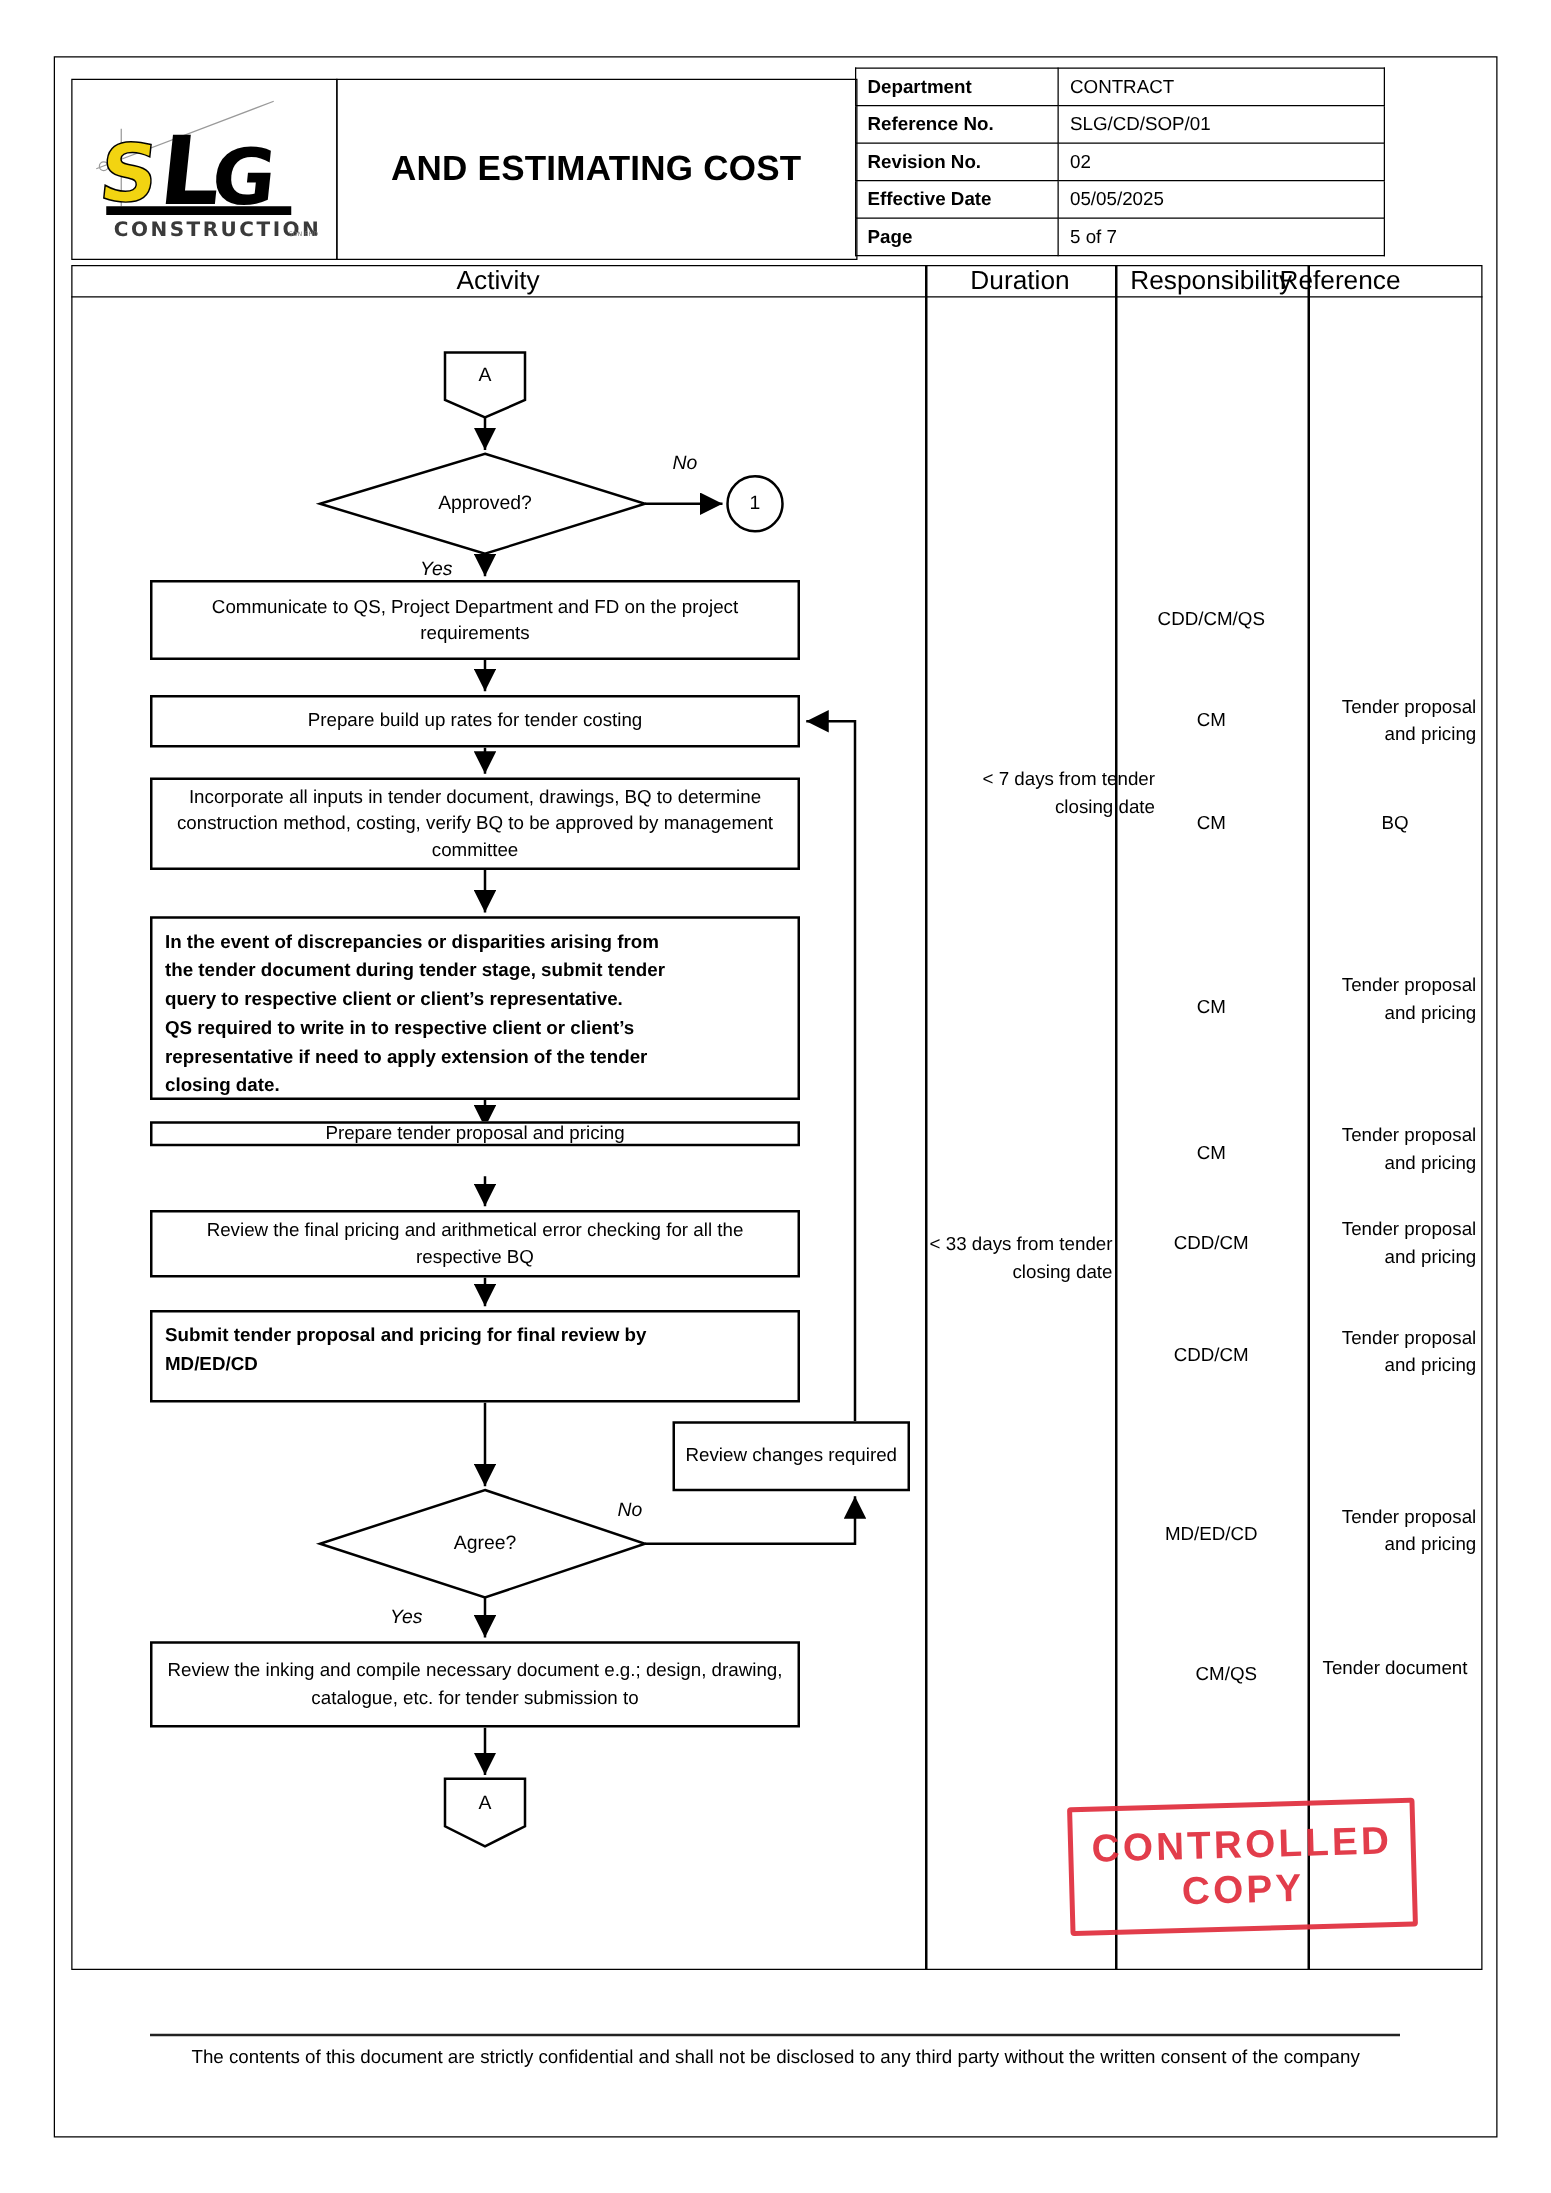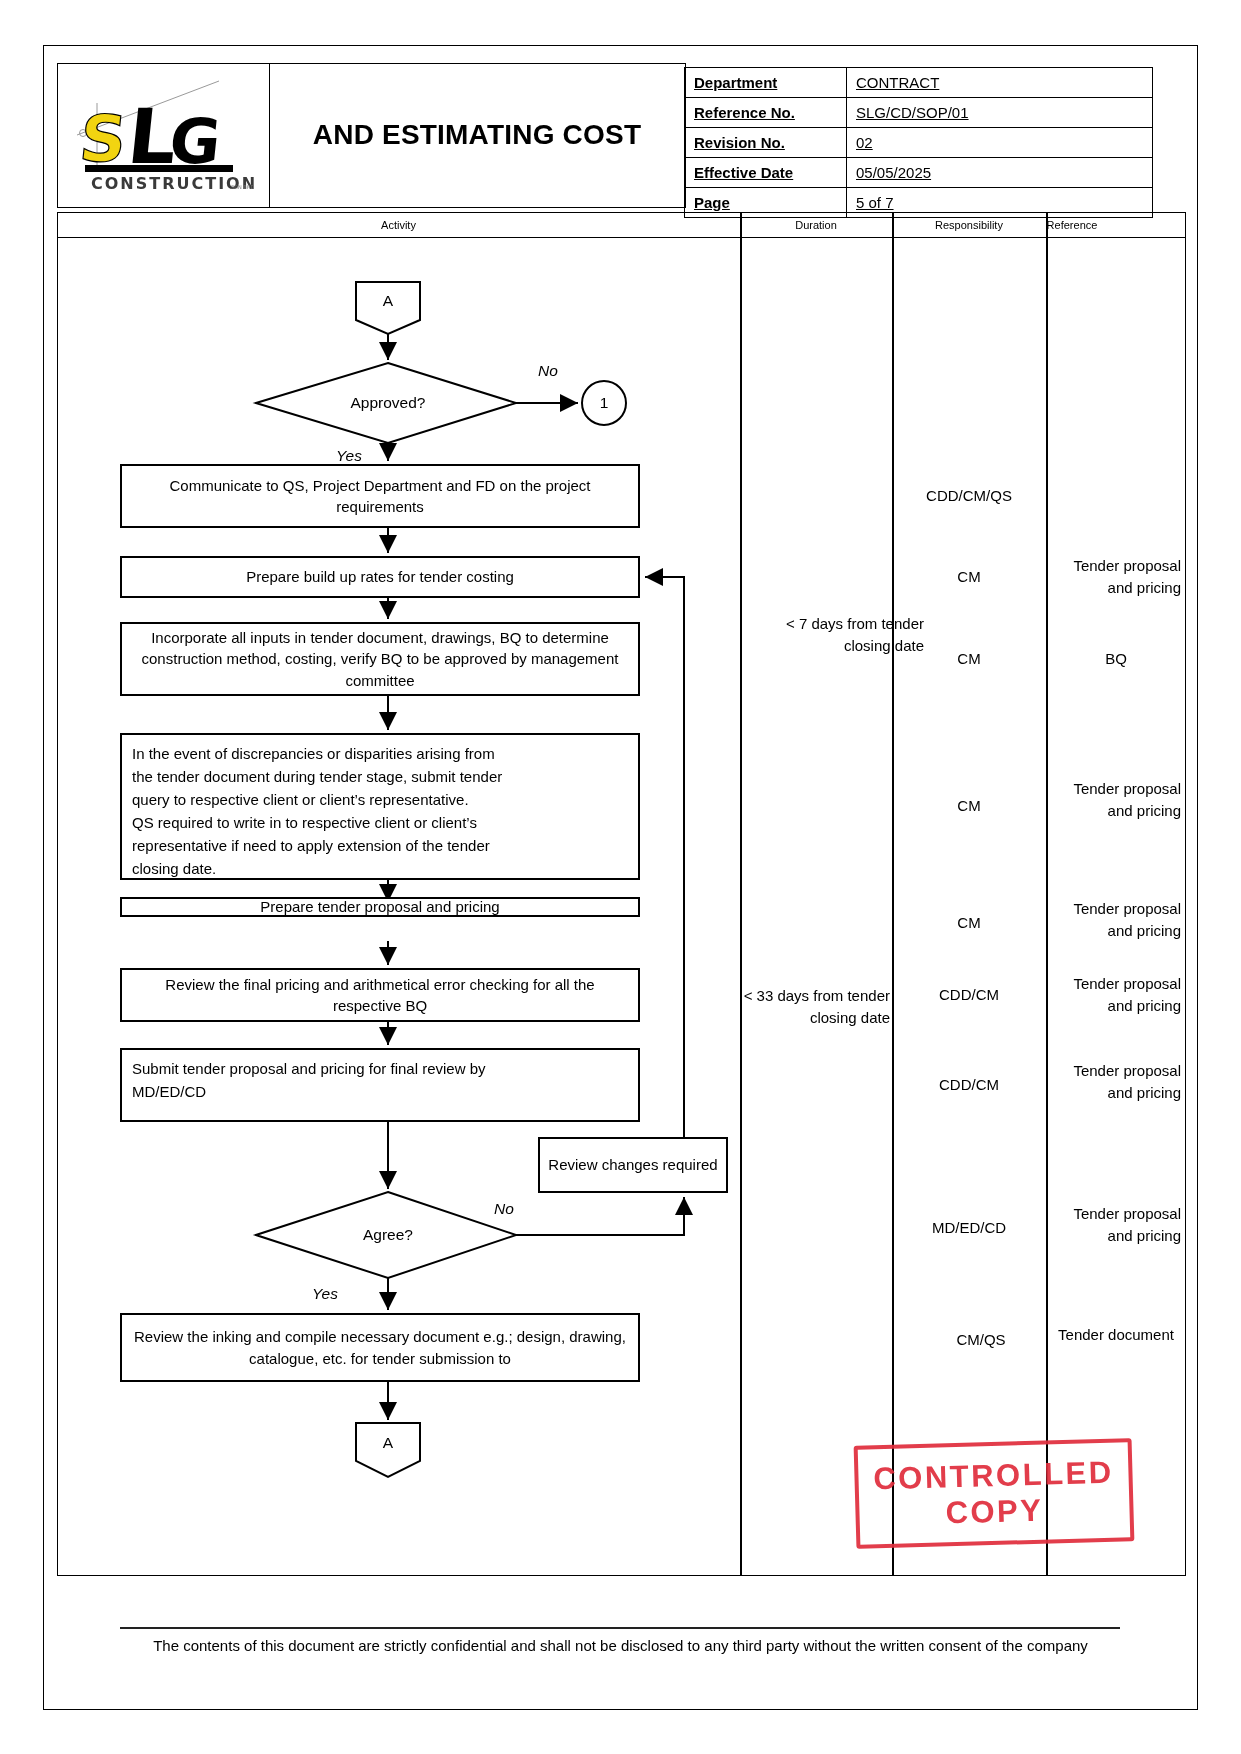--- a/index.html
+++ b/index.html
@@ -2,31 +2,31 @@
 <html><head>
 <meta charset="utf-8">
 <style>
   html,body{margin:0;padding:0;background:#fff;}
   body{width:1241px;height:1754px;position:relative;font-family:"Liberation Sans","DejaVu Sans",sans-serif;color:#000;}
   .abs{position:absolute;box-sizing:border-box;}
   
   .page-border{left:43px;top:45px;width:1155px;height:1665px;border:1.5px solid #000;}
   .logo-cell{left:57px;top:63px;width:213px;height:145px;border:1.5px solid #000;display:flex;align-items:center;justify-content:center;}
   .title-cell{left:268.5px;top:63px;width:417px;height:145px;border:1.5px solid #000;display:flex;flex-direction:column;align-items:center;justify-content:center;font-weight:bold;font-size:28px;line-height:1.32;text-align:center;letter-spacing:.2px;}
-  .info-table{left:684px;top:67px;width:469px;height:145px;border-collapse:collapse;position:absolute;text-decoration:underline;}
+  .info-table{left:684px;top:54px;width:424px;height:145px;border-collapse:collapse;position:absolute;}
   .info-table td{border:1.5px solid #000;font-size:15px;padding:0 0 0 9px;height:29px;}
   .info-table td.lbl{font-weight:bold;width:152px;}
   
   .main-table{left:57px;top:212px;width:1129px;height:1364px;border:1.5px solid #000;}
   .vline{width:1.5px;background:#000;top:212px;height:1364px;}
   .hline-header{left:57px;top:236.5px;width:1129px;height:1.5px;background:#000;}
-  .col-head{top:212px;height:25px;display:flex;align-items:center;justify-content:center;font-size:11px;}
+  .col-head{top:212px;height:25px;display:flex;align-items:center;justify-content:center;font-size:21px;}
   
   .flow-box{left:120px;width:520px;border:2px solid #000;background:#fff;display:flex;align-items:center;justify-content:center;text-align:center;font-size:15px;line-height:1.42;padding:2px 12px;}
-  .flow-box.left{align-items:flex-start;justify-content:flex-start;flex-direction:column;text-align:left;padding:7px 10px;}
+  .flow-box.left{align-items:flex-start;justify-content:flex-start;flex-direction:column;text-align:left;padding:7px 10px;font-weight:bold;}
   .flow-box.left div{line-height:23px;}
   .flow-label{display:flex;align-items:center;justify-content:center;font-size:15.5px;text-align:center;}
   .yn{font-style:italic;font-size:15.5px;}
   svg.overlay{position:absolute;left:0;top:0;pointer-events:none;}
   
   .cell{display:flex;align-items:center;justify-content:center;text-align:right;font-size:15px;line-height:1.45;}
   
   .stamp{left:855px;top:1442px;width:278px;height:103px;border:4px solid #e02f3e;border-radius:3px;transform:rotate(-1.6deg);display:flex;flex-direction:column;align-items:center;justify-content:center;color:#e02f3e;font-weight:bold;font-size:31px;letter-spacing:2.5px;line-height:1.15;opacity:.93;}
   
   .footer-line{left:120px;top:1627px;width:1000px;height:1.5px;background:#222;}

